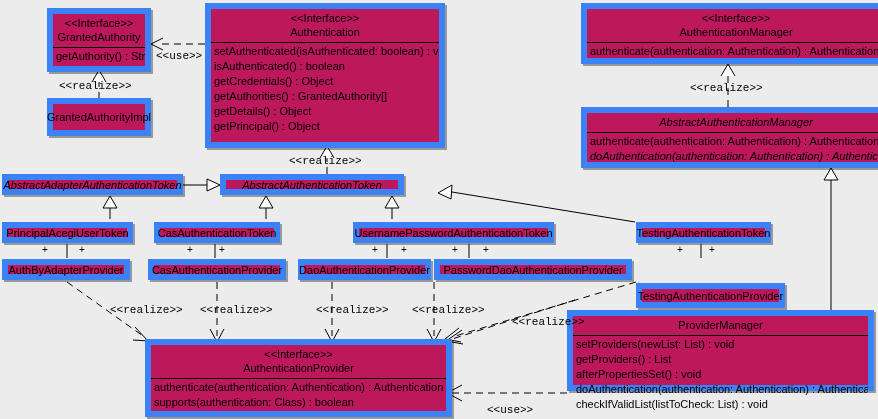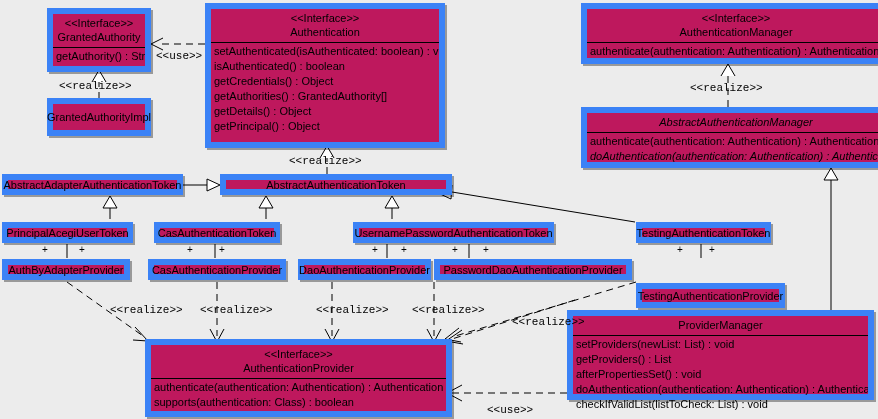--- a/index.html
+++ b/index.html
@@ -40,21 +40,21 @@
     white-space:nowrap;
     padding:0 2px 0 3px;
     color:#000;
     overflow:hidden;
   }
   .op.italic{font-style:italic;}
   .simple{
     display:flex;align-items:center;justify-content:center;
     font-size:11px;white-space:nowrap;color:#000;
   }
-  .simple.italic{}
+  .simple.italic{font-style:italic;}
   .lbl{
     position:absolute;
     font-size:11px;
     color:#000;
     white-space:nowrap;
     z-index:6;
     background:transparent;
     font-family:Liberation Mono, monospace;
   }
   .plus{
@@ -263,21 +263,21 @@
     <div class="sep ops">
       <div class="op">authenticate(authentication: Authentication) : Authentication</div>
       <div class="op italic">doAuthentication(authentication: Authentication) : Authentication</div>
     </div>
   </div>
 
   <div class="uml simple italic" style="left:2px;top:174px;width:181px;height:21px;">
     <span>AbstractAdapterAuthenticationToken</span>
   </div>
 
-  <div class="uml simple italic" style="left:220px;top:174px;width:232px;height:21px;justify-content:center;">
+  <div class="uml simple italic" style="left:220px;top:174px;width:184px;height:21px;justify-content:center;">
     <span>AbstractAuthenticationToken</span>
   </div>
 
   <div class="uml simple" style="left:2px;top:222px;width:131px;height:21px;">
     <span>PrincipalAcegiUserToken</span>
   </div>
 
   <div class="uml simple" style="left:154px;top:222px;width:126px;height:21px;">
     <span>CasAuthenticationToken</span>
   </div>
@@ -314,21 +314,21 @@
     <div class="hdr">
       <span class="stereo">&lt;&lt;Interface&gt;&gt;</span>
       <span class="nm">AuthenticationProvider</span>
     </div>
     <div class="sep ops">
       <div class="op">authenticate(authentication: Authentication) : Authentication</div>
       <div class="op">supports(authentication: Class) : boolean</div>
     </div>
   </div>
 
-  <div class="uml" style="left:567px;top:310px;width:307px;height:90px;">
+  <div class="uml" style="left:567px;top:310px;width:307px;height:81px;">
     <div class="hdr">
       <span class="nm">ProviderManager</span>
     </div>
     <div class="sep ops">
       <div class="op">setProviders(newList: List) : void</div>
       <div class="op">getProviders() : List</div>
       <div class="op">afterPropertiesSet() : void</div>
       <div class="op">doAuthentication(authentication: Authentication) : Authentication</div>
       <div class="op">checkIfValidList(listToCheck: List) : void</div>
     </div>

